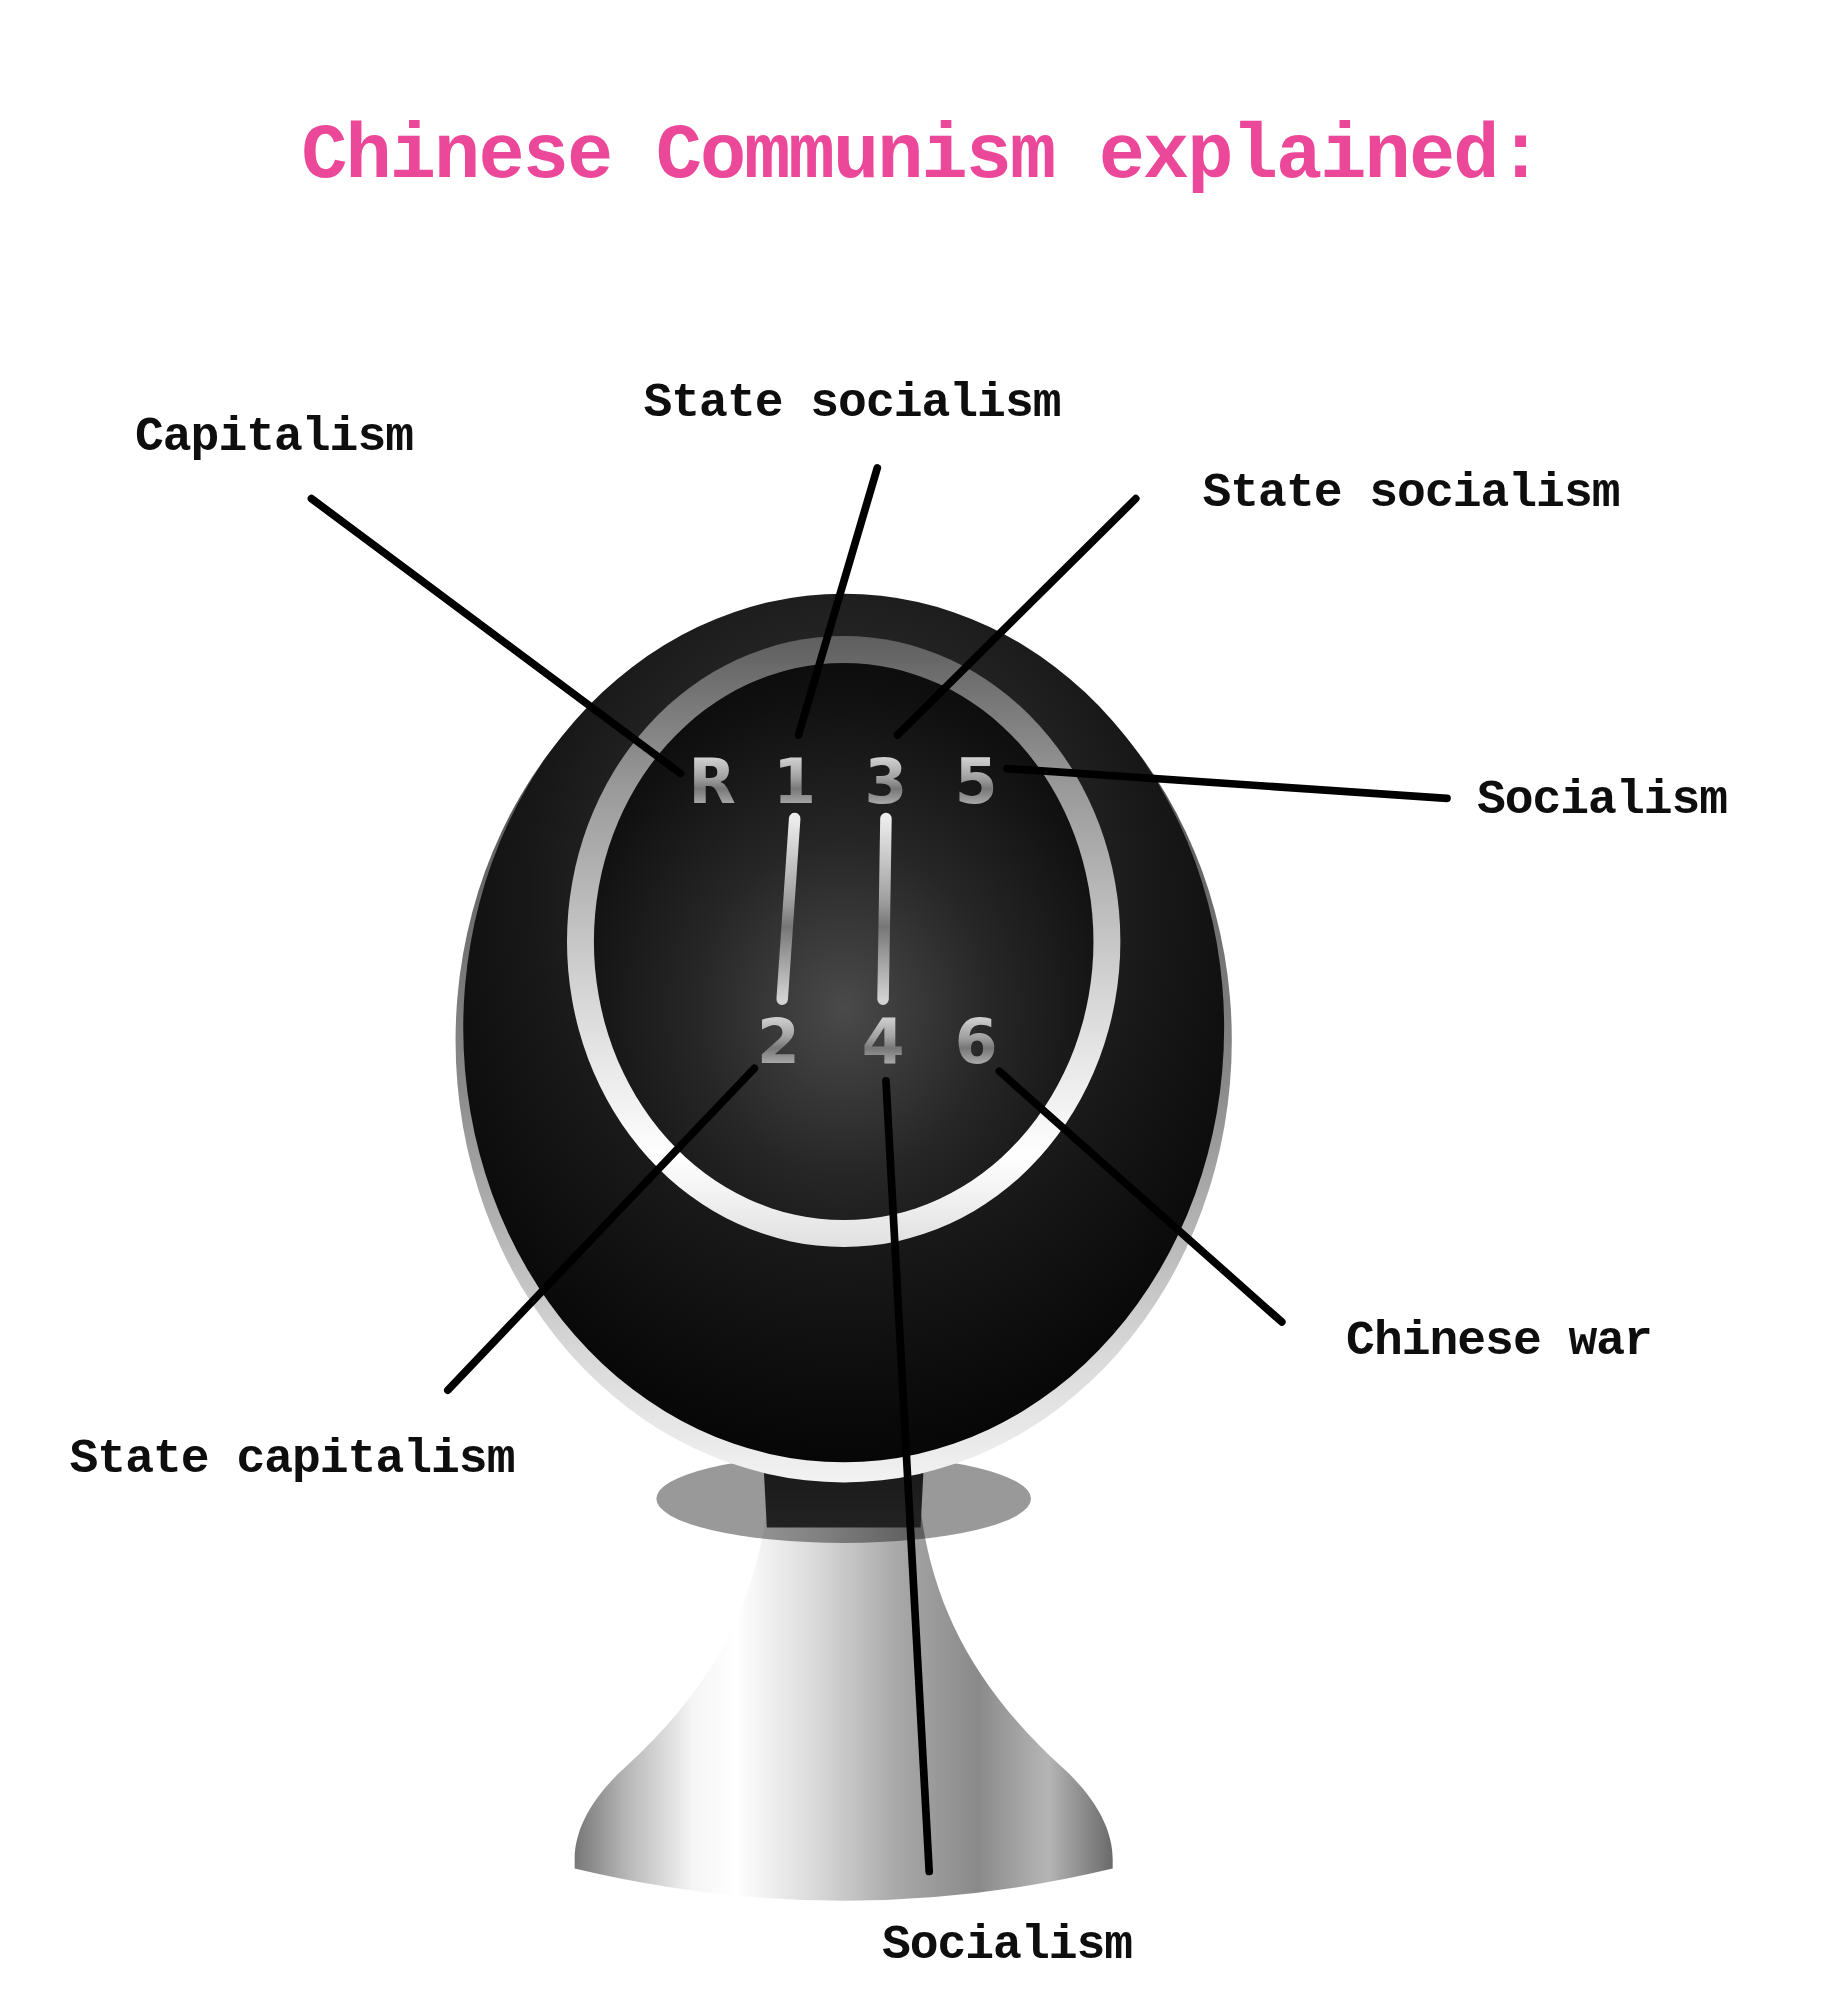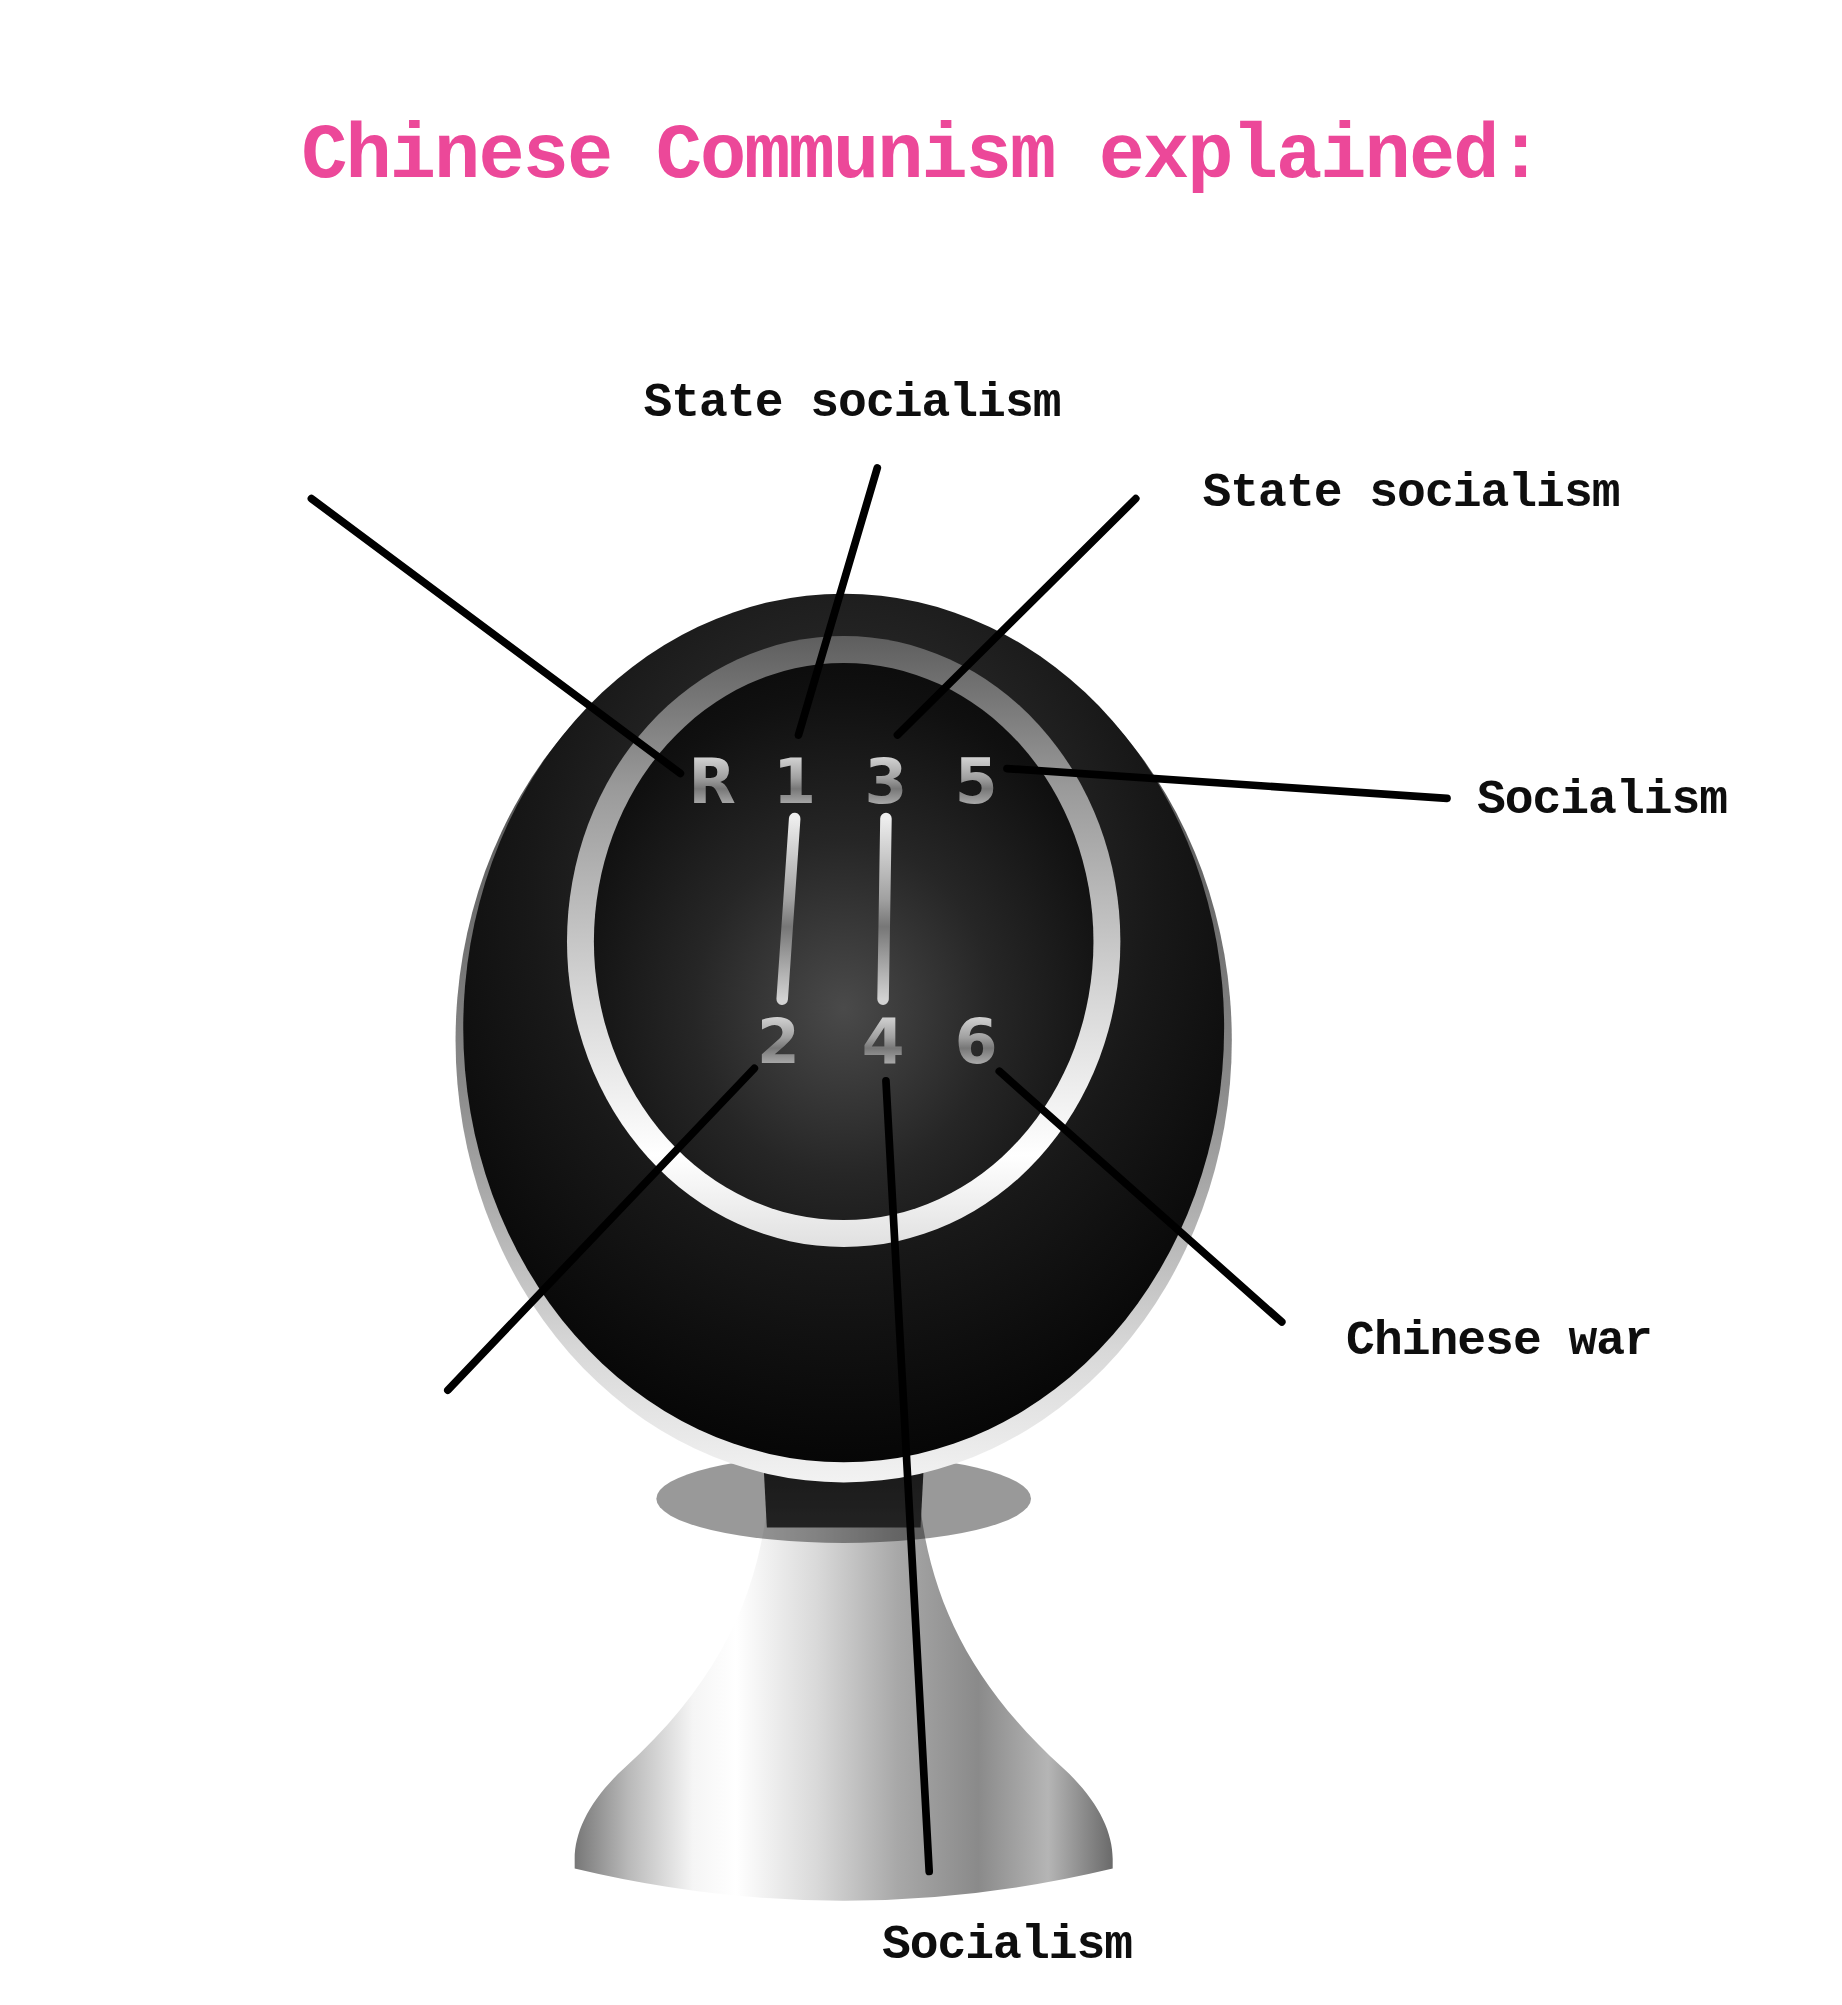--- a/index.html
+++ b/index.html
@@ -144,20 +144,22 @@
       <line x1="1182" y1="519" x2="934" y2="765"></line>
       <line x1="1506" y1="831" x2="1048" y2="800"></line>
       <line x1="466" y1="1447" x2="785" y2="1112"></line>
       <line x1="967" y1="1948" x2="922" y2="1125"></line>
       <line x1="1334" y1="1376" x2="1040" y2="1115"></line>
     </g>
   </svg>
 
   <div class="title">Chinese Communism explained:</div>
 
+  <div class="callout" style="left:274px;  top:437px;">Capitalism</div>
   <div class="callout" style="left:852px;  top:403px;">State socialism</div>
   <div class="callout" style="left:1411px; top:493px;">State socialism</div>
   <div class="callout" style="left:1602px; top:800px;">Socialism</div>
+  <div class="callout" style="left:292px;  top:1459px;">State capitalism</div>
   <div class="callout" style="left:1007px; top:1945px;">Socialism</div>
   <div class="callout" style="left:1499px; top:1341px;">Chinese war</div>
 
 </div>
 
 
 </body></html>

